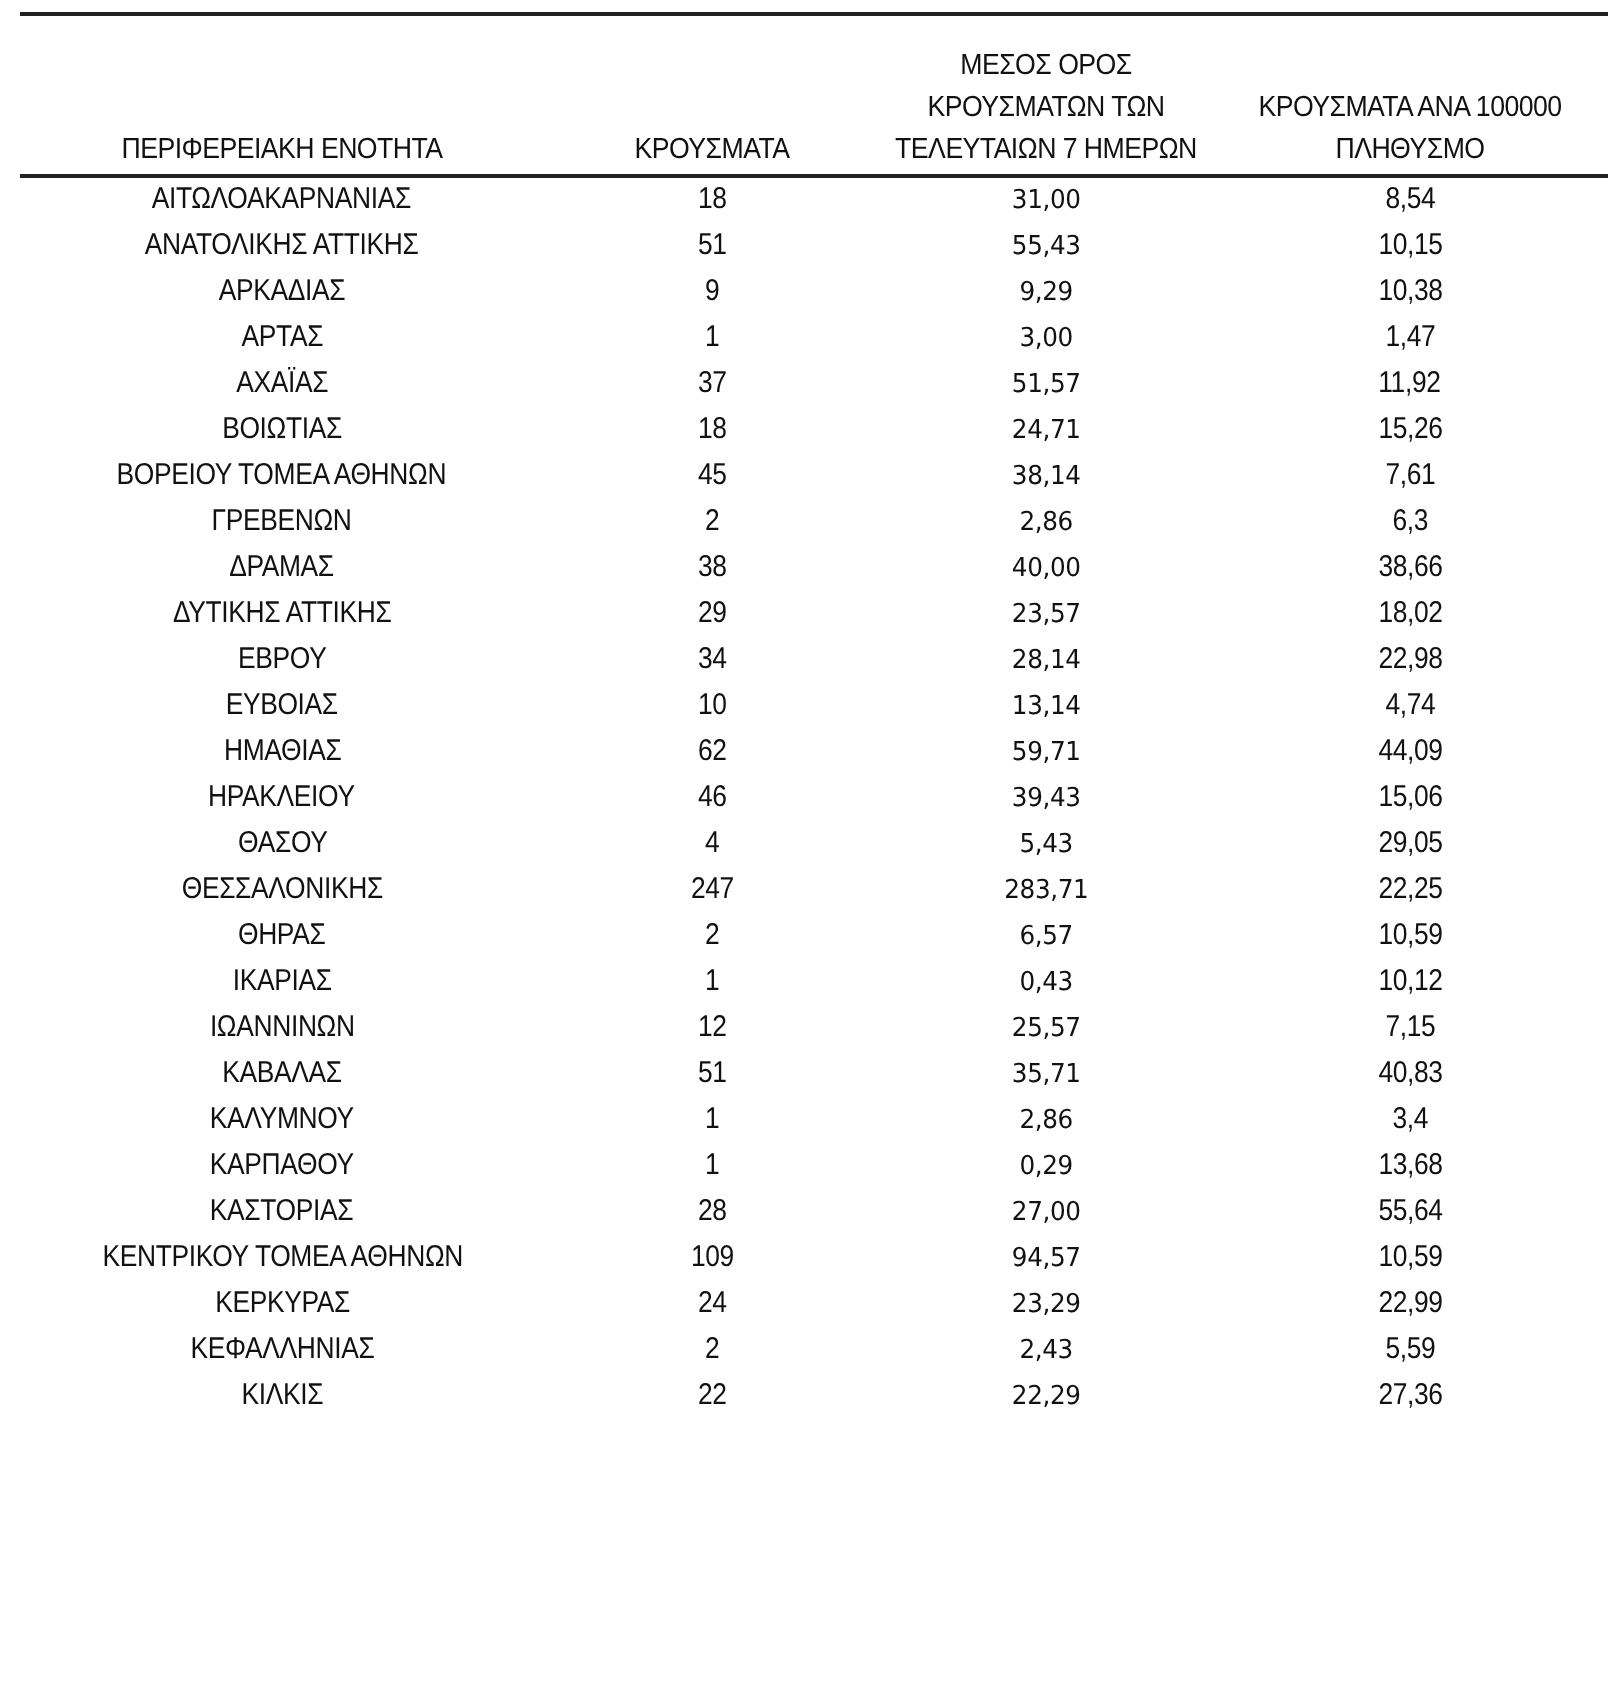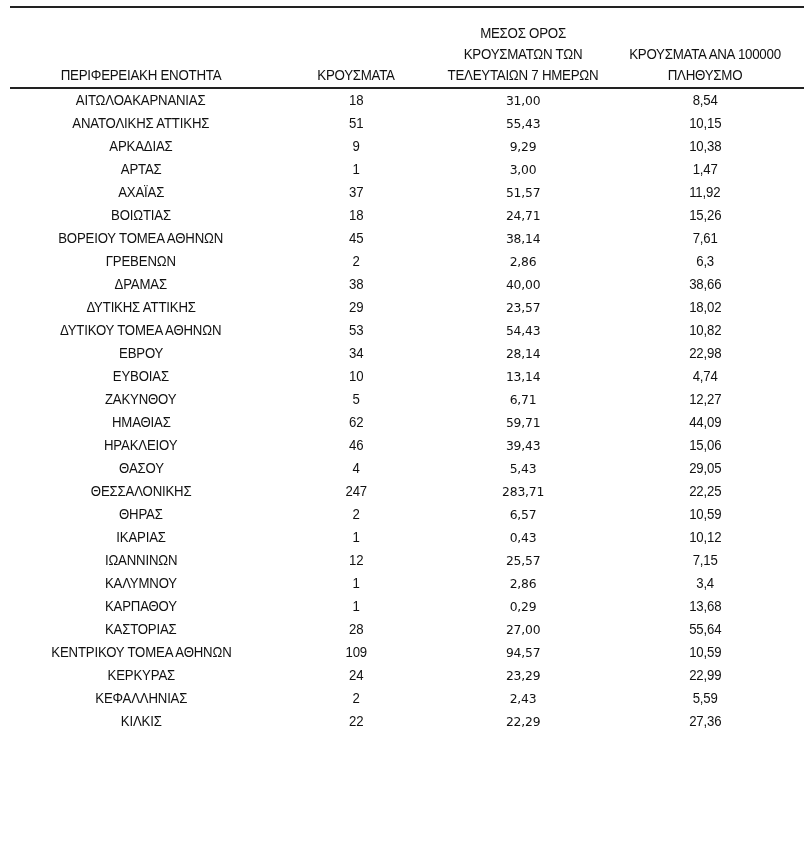--- a/index.html
+++ b/index.html
@@ -102,44 +102,32 @@
           <td class="c3"><span class="t">40,00</span></td>
           <td class="c4"><span class="t">38,66</span></td>
         </tr>
         <tr>
           <td class="c1"><span class="t">ΔΥΤΙΚΗΣ ΑΤΤΙΚΗΣ</span></td>
           <td class="c2"><span class="t">29</span></td>
           <td class="c3"><span class="t">23,57</span></td>
           <td class="c4"><span class="t">18,02</span></td>
         </tr>
         <tr>
-          <td class="c1"><span class="t">ΔΥΤΙΚΟΥ ΤΟΜΕΑ ΑΘΗΝΩΝ</span></td>
-          <td class="c2"><span class="t">53</span></td>
-          <td class="c3"><span class="t">54,43</span></td>
-          <td class="c4"><span class="t">10,82</span></td>
-        </tr>
-        <tr>
           <td class="c1"><span class="t">ΕΒΡΟΥ</span></td>
           <td class="c2"><span class="t">34</span></td>
           <td class="c3"><span class="t">28,14</span></td>
           <td class="c4"><span class="t">22,98</span></td>
         </tr>
         <tr>
           <td class="c1"><span class="t">ΕΥΒΟΙΑΣ</span></td>
           <td class="c2"><span class="t">10</span></td>
           <td class="c3"><span class="t">13,14</span></td>
           <td class="c4"><span class="t">4,74</span></td>
         </tr>
         <tr>
-          <td class="c1"><span class="t">ΖΑΚΥΝΘΟΥ</span></td>
-          <td class="c2"><span class="t">5</span></td>
-          <td class="c3"><span class="t">6,71</span></td>
-          <td class="c4"><span class="t">12,27</span></td>
-        </tr>
-        <tr>
           <td class="c1"><span class="t">ΗΜΑΘΙΑΣ</span></td>
           <td class="c2"><span class="t">62</span></td>
           <td class="c3"><span class="t">59,71</span></td>
           <td class="c4"><span class="t">44,09</span></td>
         </tr>
         <tr>
           <td class="c1"><span class="t">ΗΡΑΚΛΕΙΟΥ</span></td>
           <td class="c2"><span class="t">46</span></td>
           <td class="c3"><span class="t">39,43</span></td>
           <td class="c4"><span class="t">15,06</span></td>
@@ -166,20 +154,26 @@
           <td class="c1"><span class="t">ΙΚΑΡΙΑΣ</span></td>
           <td class="c2"><span class="t">1</span></td>
           <td class="c3"><span class="t">0,43</span></td>
           <td class="c4"><span class="t">10,12</span></td>
         </tr>
         <tr>
           <td class="c1"><span class="t">ΙΩΑΝΝΙΝΩΝ</span></td>
           <td class="c2"><span class="t">12</span></td>
           <td class="c3"><span class="t">25,57</span></td>
           <td class="c4"><span class="t">7,15</span></td>
+        </tr>
+        <tr>
+          <td class="c1"><span class="t">ΚΑΒΑΛΑΣ</span></td>
+          <td class="c2"><span class="t">51</span></td>
+          <td class="c3"><span class="t">35,71</span></td>
+          <td class="c4"><span class="t">40,83</span></td>
         </tr>
         <tr>
           <td class="c1"><span class="t">ΚΑΛΥΜΝΟΥ</span></td>
           <td class="c2"><span class="t">1</span></td>
           <td class="c3"><span class="t">2,86</span></td>
           <td class="c4"><span class="t">3,4</span></td>
         </tr>
         <tr>
           <td class="c1"><span class="t">ΚΑΡΠΑΘΟΥ</span></td>
           <td class="c2"><span class="t">1</span></td>

